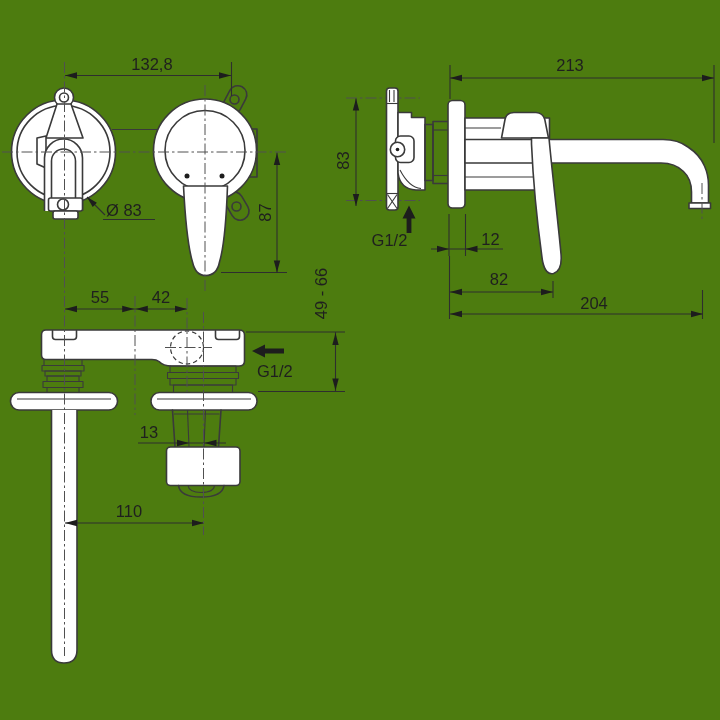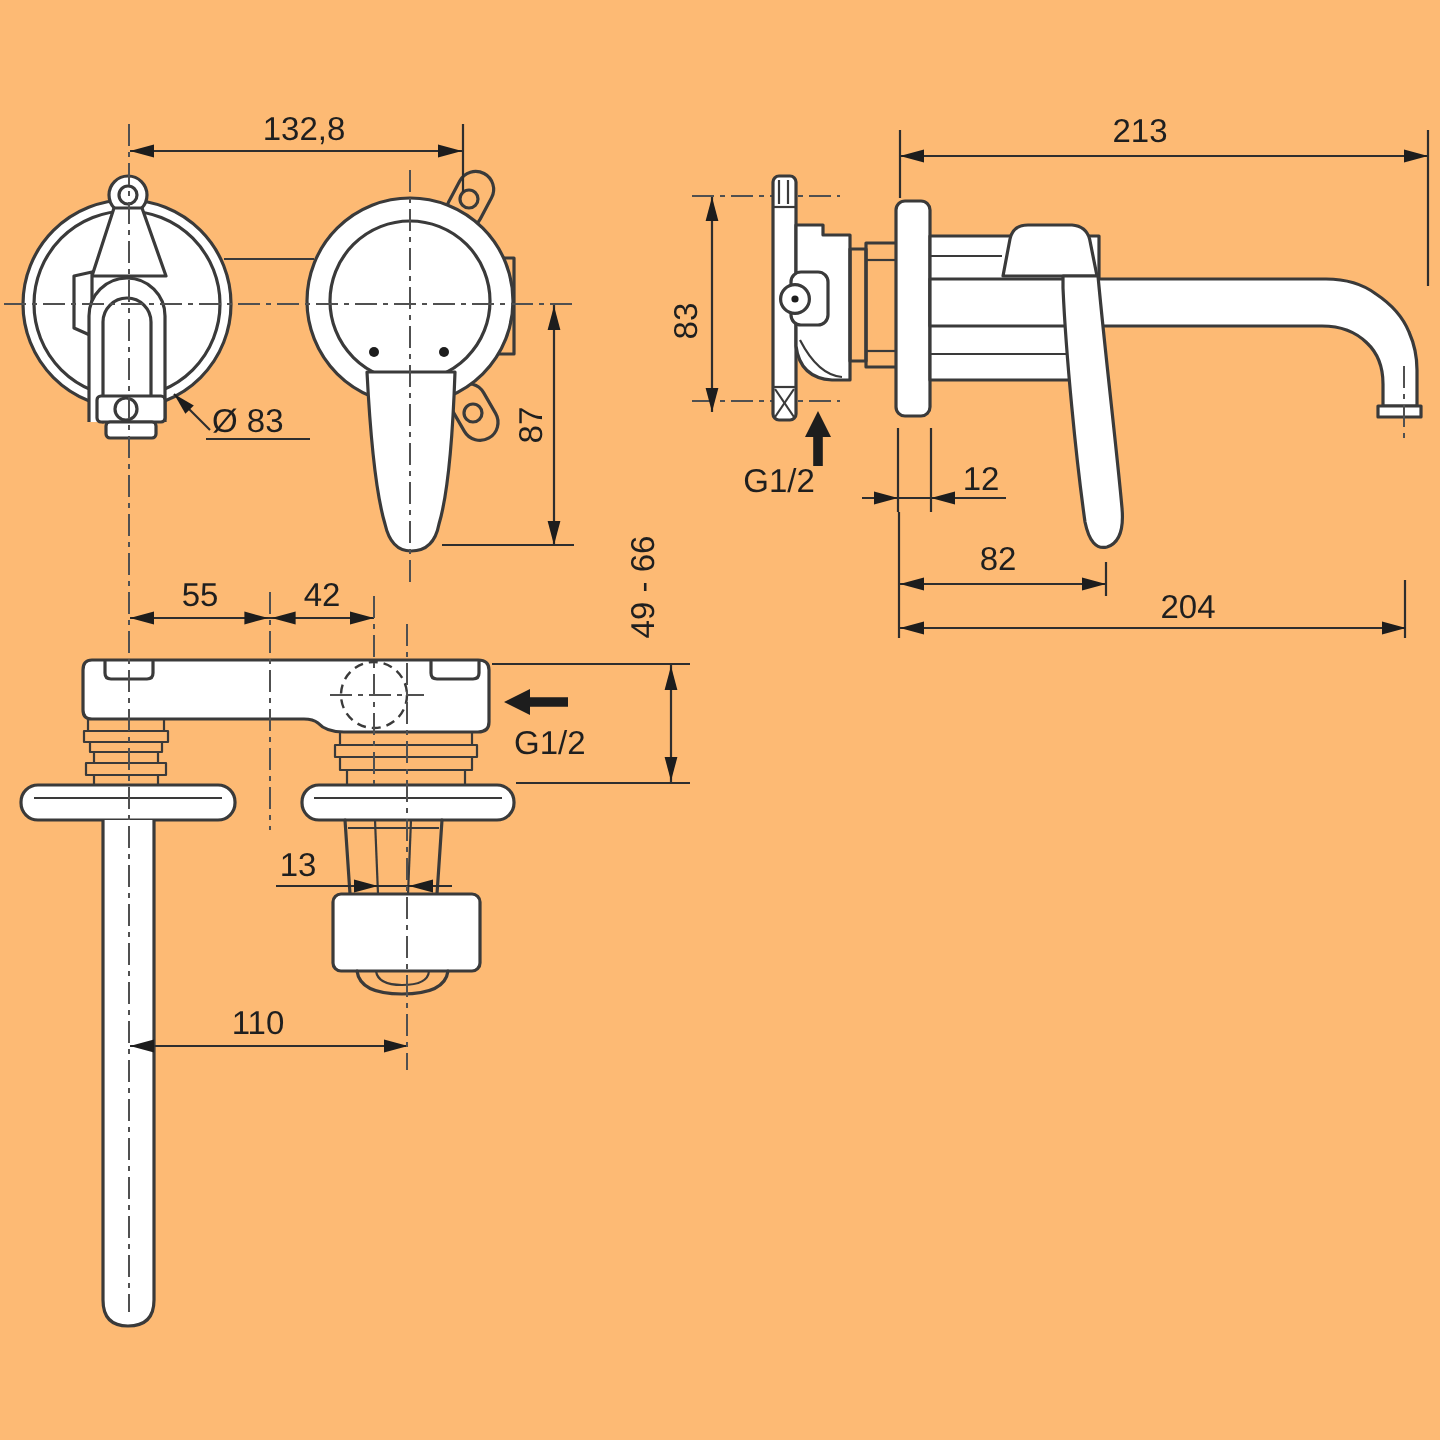--- a/index.html
+++ b/index.html
@@ -1,16 +1,16 @@
 <!DOCTYPE html>
 <html><head>
 <meta charset="utf-8">
 <style>
   html,body{margin:0;padding:0;background:#ffffff;}
-  #stage{position:relative;width:720px;height:720px;background:#fdba74;overflow:hidden;}
+  #stage{position:relative;width:720px;height:720px;background:#4d7c0f;overflow:hidden;}
   svg{position:absolute;left:0;top:0;}
   .obj  {fill:none;stroke:#3a3a3a;stroke-width:1.6;stroke-linejoin:round;stroke-linecap:round;}
   .objf {fill:#ffffff;stroke:#3a3a3a;stroke-width:1.6;stroke-linejoin:round;}
   .thin {fill:none;stroke:#3a3a3a;stroke-width:1.1;stroke-linejoin:round;}
   .cl   {fill:none;stroke:#505050;stroke-width:1;stroke-dasharray:11 3 2.5 3;}
   .dsh  {fill:none;stroke:#3a3a3a;stroke-width:1.2;stroke-dasharray:4.5 3;}
   .dim  {fill:none;stroke:#2e2e2e;stroke-width:1.1;}
   .arr  {fill:#1d1d1d;stroke:none;}
   text  {font-family:"Liberation Sans",sans-serif;font-size:16.5px;fill:#1f1f1f;}
   .mid  {text-anchor:middle;}

